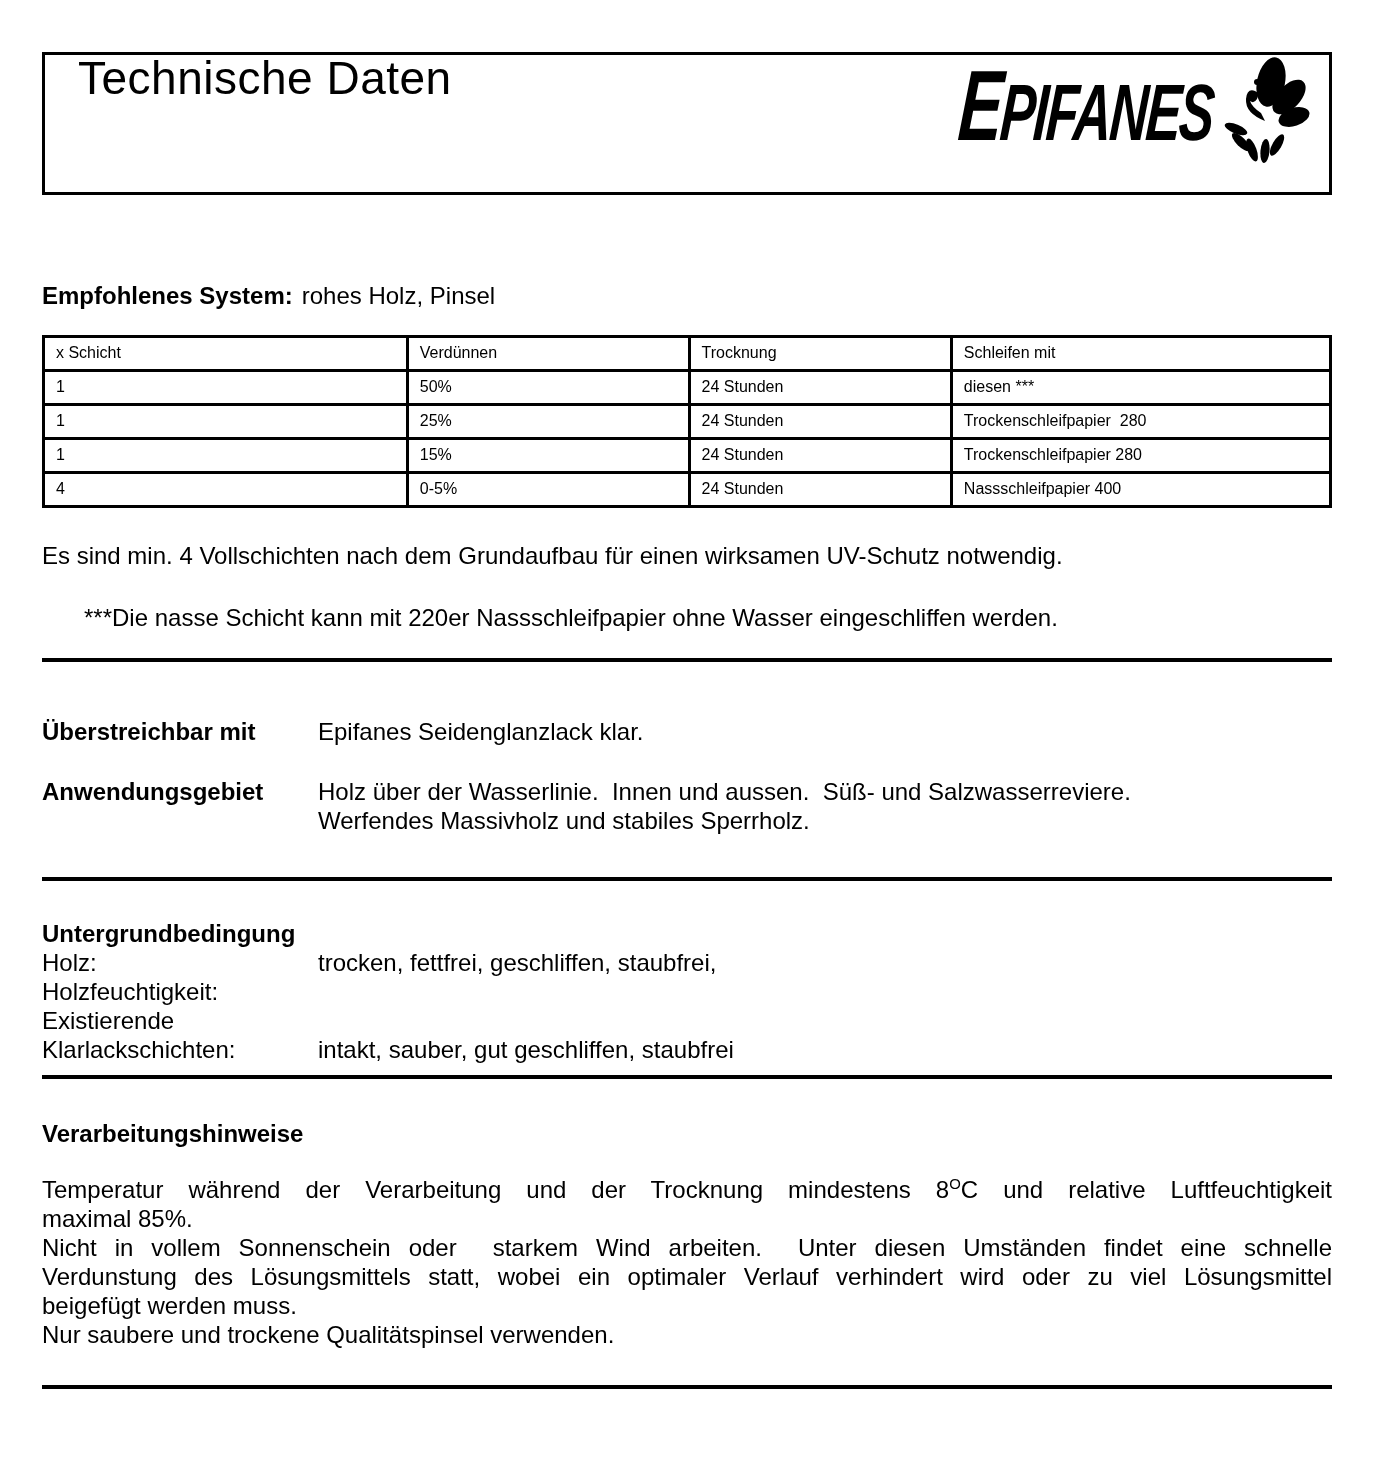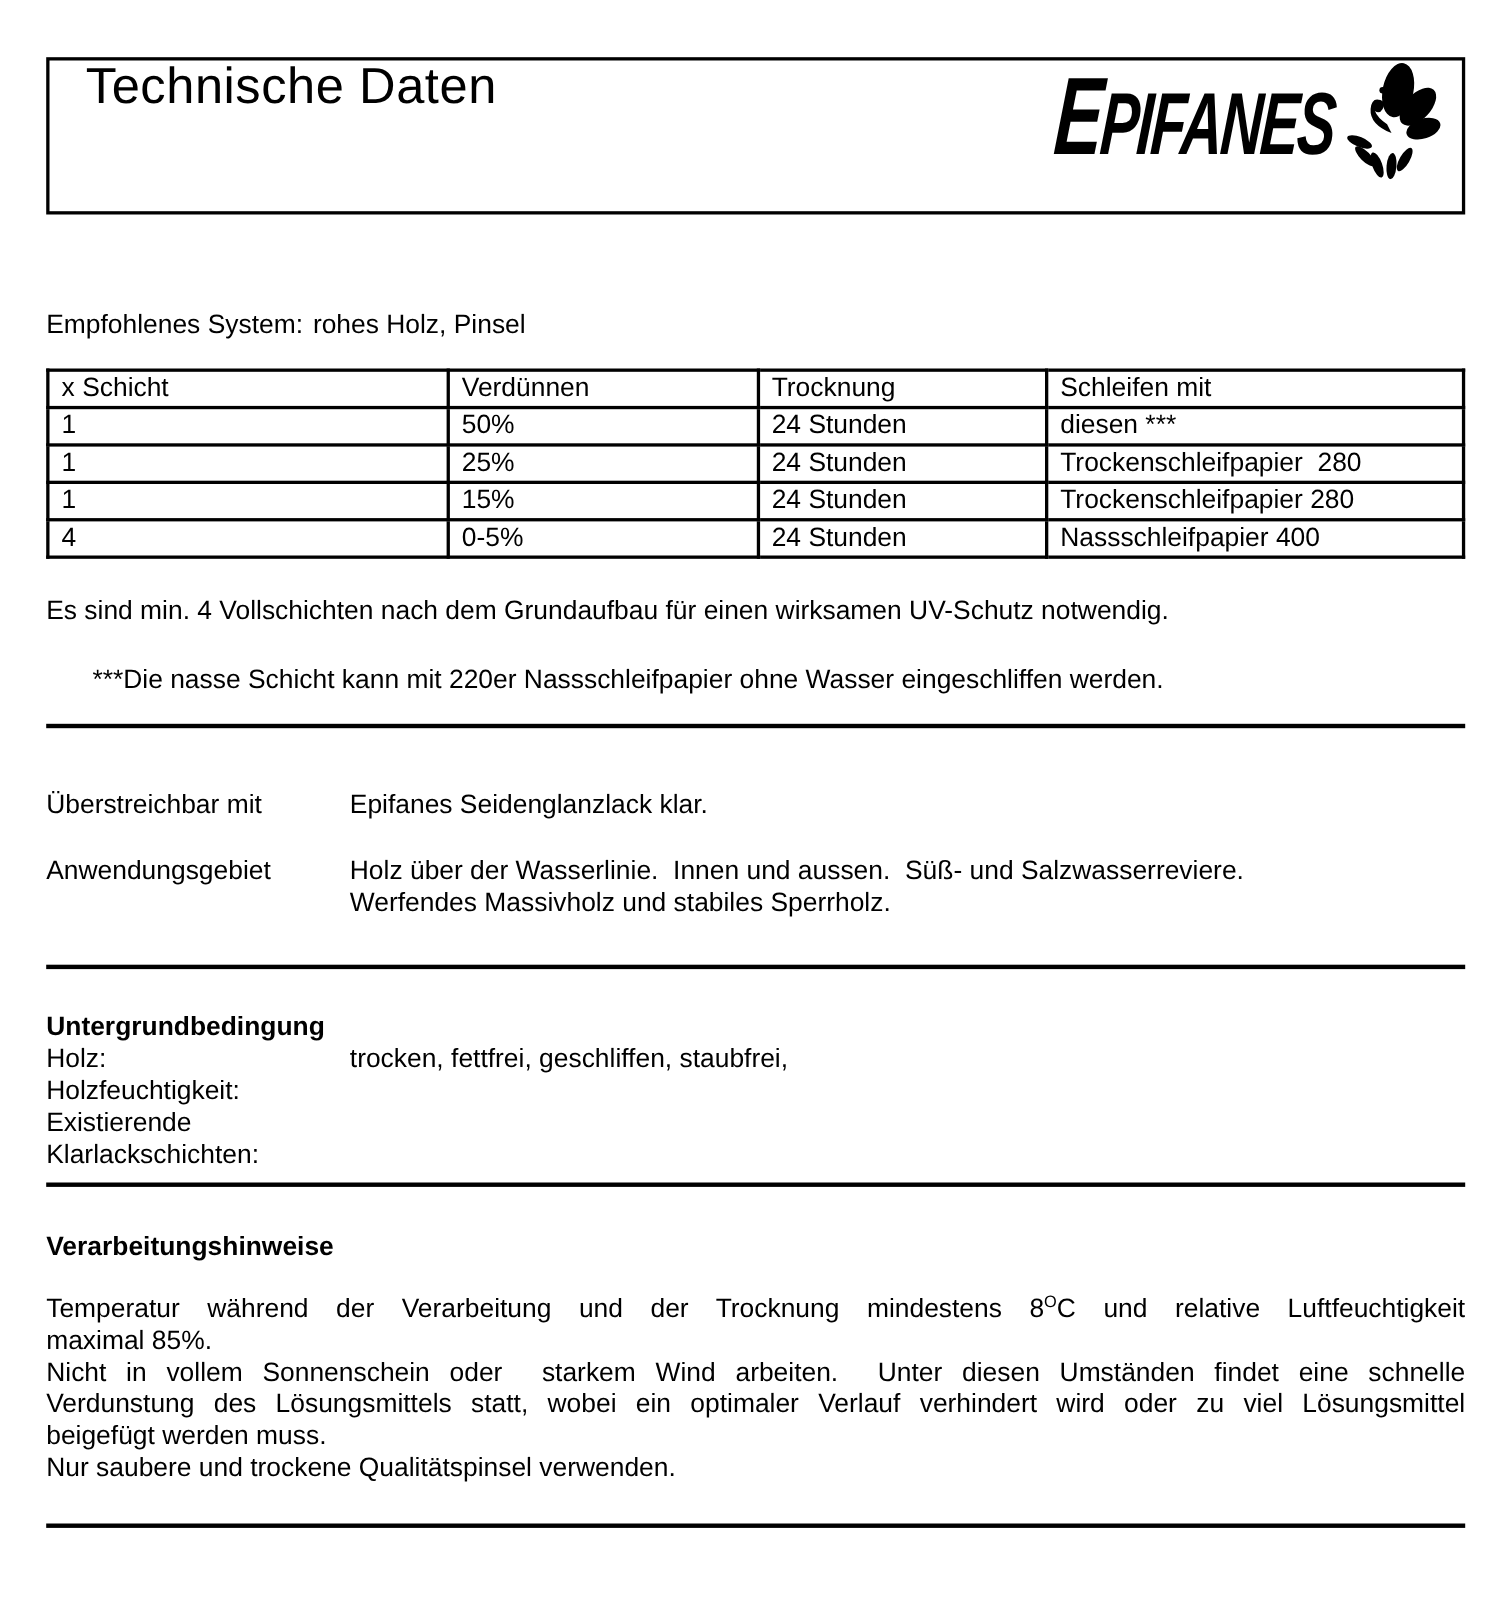--- a/index.html
+++ b/index.html
@@ -26,27 +26,27 @@
     letter-spacing: -3px; white-space: nowrap;
     transform: scaleX(0.66) skewX(-6deg);
     transform-origin: right center;
     line-height: 80px;
   }
   .brand::first-letter { font-size: 1.25em; }
   .peacock { margin-left: 6px; }
 
   
   .intro { margin-top: 86px; }
-  .b { font-weight: normal; }
+  .b { font-weight: bold; }
   .intro .val { margin-left: 9px; }
 
   
   table.spec {
     margin-top: 25px; border-collapse: collapse; width: 100%;
-    table-layout: fixed; font-size: 24px;
+    table-layout: fixed; font-size: 16px;
   }
   table.spec td {
     border: 3px solid #000; height: 29px; padding: 0 0 2px 11px;
     overflow: hidden; white-space: nowrap;
   }
   .c1 { width: 341px; } .c2 { width: 261px; margin-left: 28px; } .c3 { width: 242px; } .c4 { width: 356px; }
 
   .note1 { margin-top: 33px; }
   .note2 { margin-top: 33px; margin-left: 42px; }
 
@@ -166,20 +166,21 @@
     </div>
     <div class="lvrow">
       <div class="lbl">Holzfeuchtigkeit:</div>
     </div>
     <div class="lvrow">
       <div class="lbl">Existierende</div>
       <div class="val"></div>
     </div>
     <div class="lvrow">
       <div class="lbl">Klarlackschichten:</div>
+      <div class="val">intakt, sauber, gut geschliffen, staubfrei</div>
     </div>
   </div>
 
   <div class="rule rule-3"></div>
 
   <div class="section-heading h-processing">Verarbeitungshinweise</div>
 
   <div class="processing-text">
     <div class="jline">
       <span>Temperatur während der Verarbeitung und der Trocknung mindestens 8</span><sup class="deg">O</sup><span>C und relative Luftfeuchtigkeit</span>

